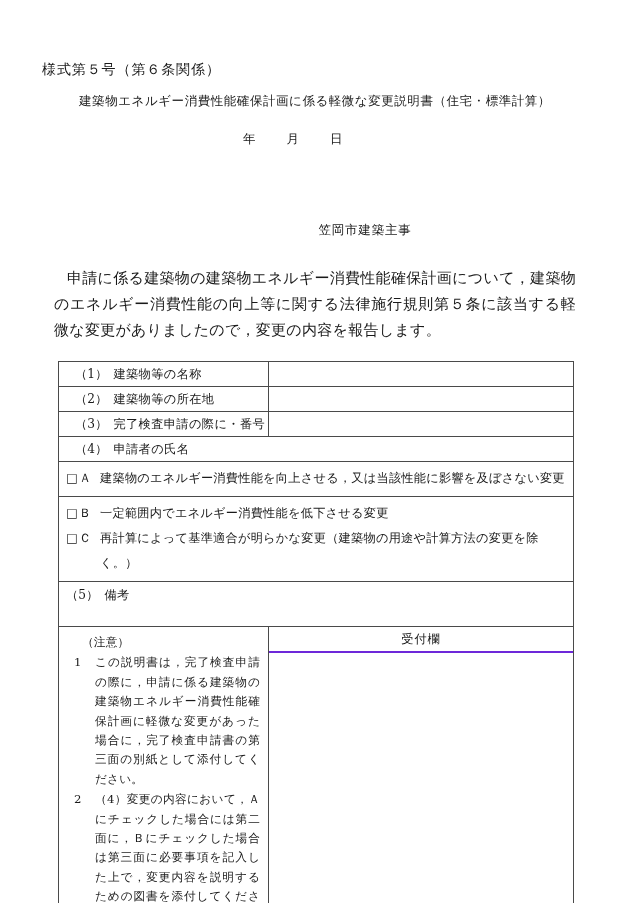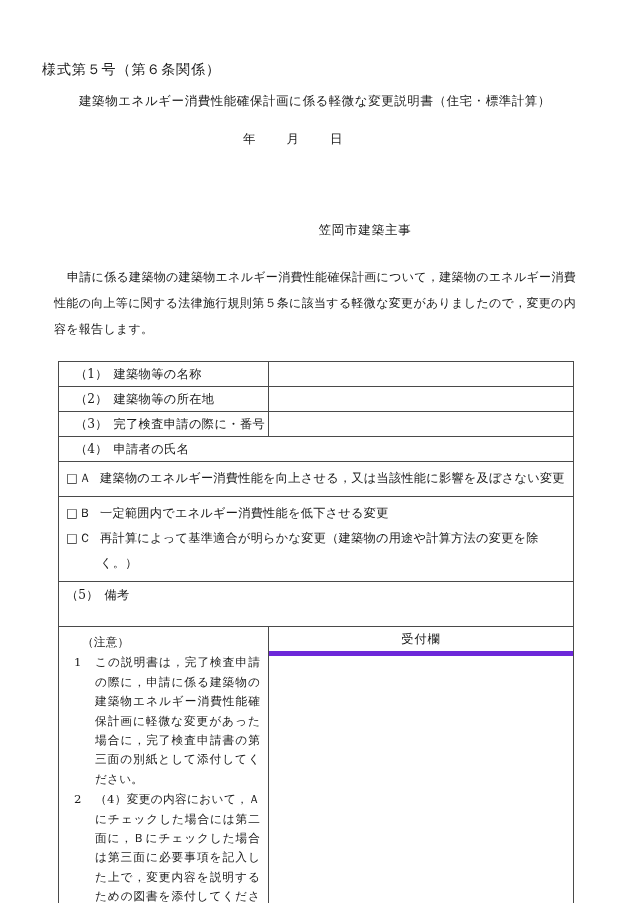--- a/index.html
+++ b/index.html
@@ -80,27 +80,26 @@
     font-size: 12.5px;
     letter-spacing: 0.8px;
     white-space: nowrap;
   }
 
   .body-para {
     position: absolute;
     left: 54px;
     top: 265px;
     width: 522px;
-    font-size: 12px;
+    font-size: 15px;
     line-height: 26px;
     text-align: justify;
     text-justify: inter-ideograph;
     text-indent: 13px;
     letter-spacing: 0.28px;
-    font-family: Liberation Mono, monospace;
   }
 
   
   .form-table {
     position: absolute;
     left: 58px;
     top: 361px;
     width: 515px;
     border-collapse: collapse;
     font-size: 12.2px;
@@ -168,21 +167,21 @@
   .note-item .note-num {
     position: absolute;
     left: 5px;
     top: 0;
   }
   .recept-head {
     text-align: center;
     font-size: 12.2px;
     padding: 4px 0 3px;
     letter-spacing: 1px;
-    border-bottom: 5px solid #6d28d9;
+    border-bottom: 2px solid #6d28d9;
   }
   .recept-body { height: 150px; }
   .recept-cell { vertical-align: top; padding: 0 !important; }
 </style>
 </head>
 <body>
 
 <div class="page">
 
   <div class="form-no">様式第５号（第６条関係）</div>

